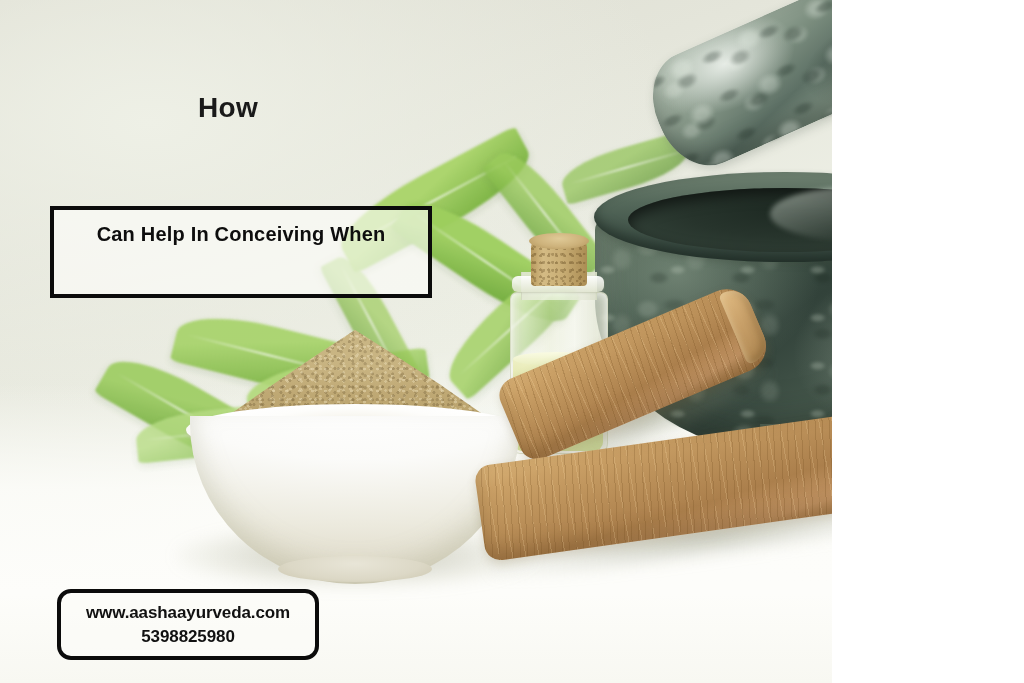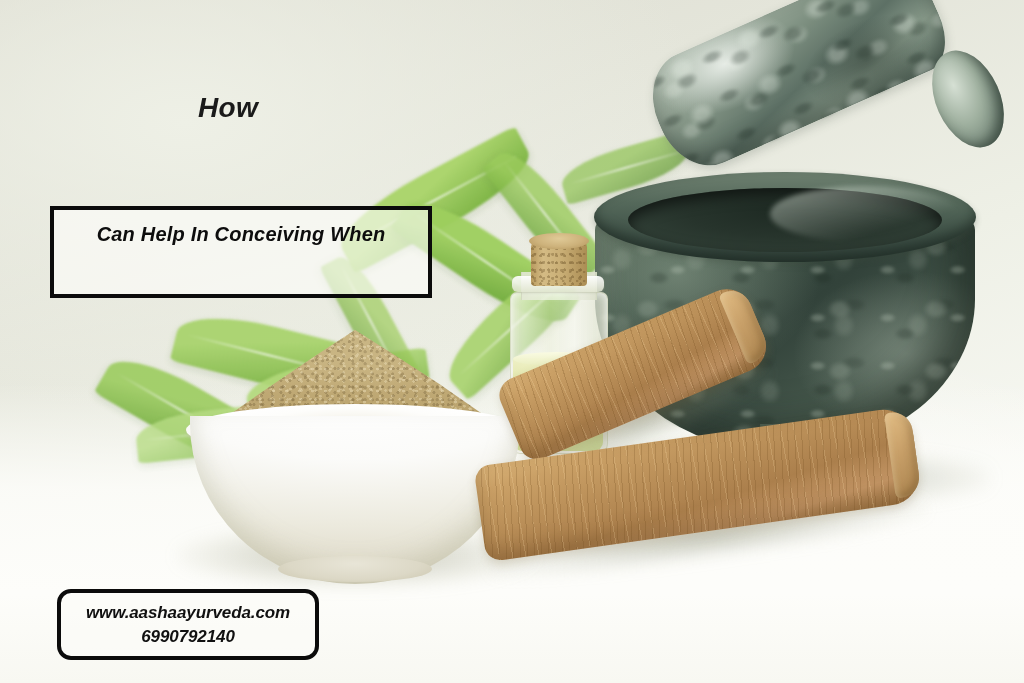--- a/index.html
+++ b/index.html
@@ -1,26 +1,25 @@
 <!DOCTYPE html>
 <html><head>
 <meta charset="utf-8">
 <style>
   html,body{margin:0;padding:0;background:#fff;}
   body{font-family:"Liberation Sans",sans-serif;}
 
   #poster{
     position:relative;
-    width:1024px;height:683px;
+    width:832px;height:683px;
     overflow:hidden;
     background:
       radial-gradient(ellipse 900px 520px at 72% 96%, #ffffff 0%, rgba(255,255,255,0) 62%),
       radial-gradient(ellipse 760px 420px at 18% 18%, #eef0e6 0%, rgba(238,240,230,0) 70%),
       linear-gradient(160deg,#dcdcd0 0%,#e4e5da 28%,#eef0e6 55%,#f6f7f1 78%,#fbfbf6 100%);
-    font-style: italic;
   }
 
   
   .scene{position:absolute;inset:0;}
 
   
   .tabletop{
     position:absolute;left:0;right:0;bottom:0;height:300px;
     background:linear-gradient(to bottom,rgba(255,255,255,0) 0%,rgba(253,253,250,.85) 35%,#fdfdfa 70%,#f8f8f2 100%);
   }
@@ -400,16 +399,16 @@
 
   <div class="txt-how">How</div>
 
 
   <div class="subbox">
     <div class="subbox-line">Can Help In Conceiving When</div>
   </div>
 
   <div class="contactbox">
     <div class="contact-line">www.aashaayurveda.com</div>
-    <div class="contact-line">6990792140</div>
+    <div class="contact-line">5398825980</div>
   </div>
 
 </div>
 
 </body></html>

